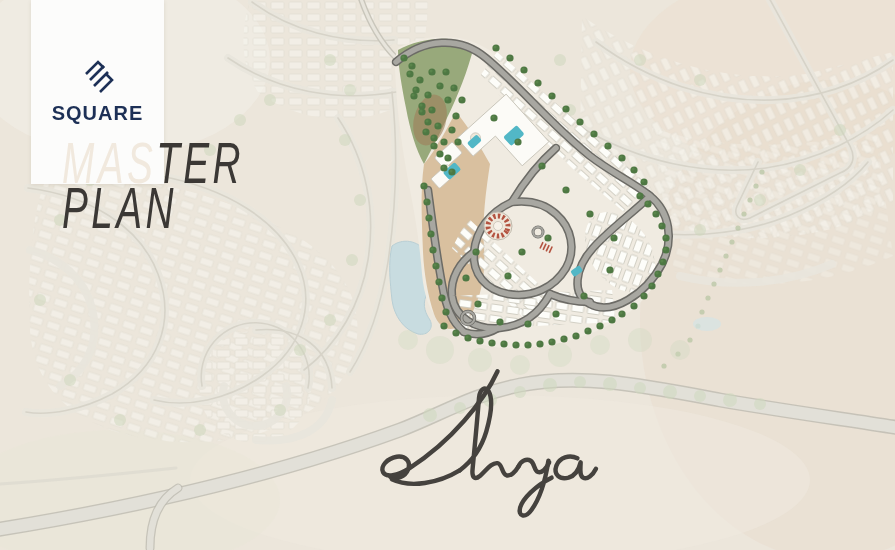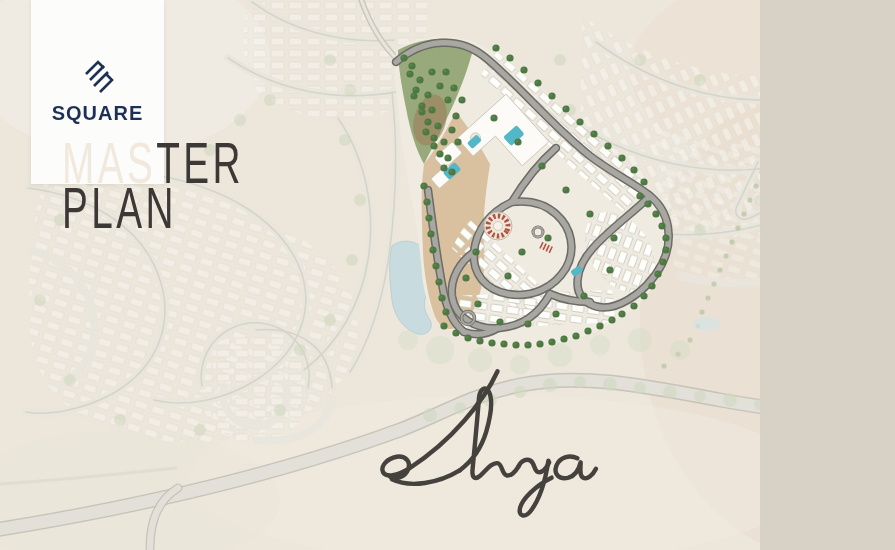--- a/index.html
+++ b/index.html
@@ -1,33 +1,33 @@
 <!DOCTYPE html>
 <html><head>
 <meta charset="utf-8">
 <style>
   html,body{margin:0;padding:0;background:#d8d2c6;}
   .stage{
-    position:relative;width:760px;height:550px;overflow:hidden;
+    position:relative;width:895px;height:550px;overflow:hidden;
     background:#ece6db;font-family:"Liberation Sans",sans-serif;
   }
   .map-svg{position:absolute;left:0;top:0;}
   
   .brand-card{
     position:absolute;left:31px;top:0;width:133px;height:184px;
     background:#fcfcfb;box-shadow:0 1px 4px rgba(90,80,60,.12);
     display:flex;flex-direction:column;align-items:center;
   }
   .brand-logo{margin-top:52px;}
   .brand-name{
     margin-top:6px;color:#1d3056;font-weight:bold;font-size:20px;
     letter-spacing:1px;
   }
   
-  .mp-title{position:absolute;left:62px;top:141px;line-height:45px;}
+  .mp-title{position:absolute;left:62px;top:141px;line-height:45px;font-style:italic;}
   .mp-line{
     font-size:57px;font-weight:400;letter-spacing:5px;white-space:nowrap;
     transform:scaleX(.68);transform-origin:left top;
   }
   .mp-light{color:#f1e9de;}
   .mp-dark{color:#3b3835;}
   
   .script-wrap{position:absolute;left:358px;top:362px;width:242px;height:162px;}
 </style>
 </head>

